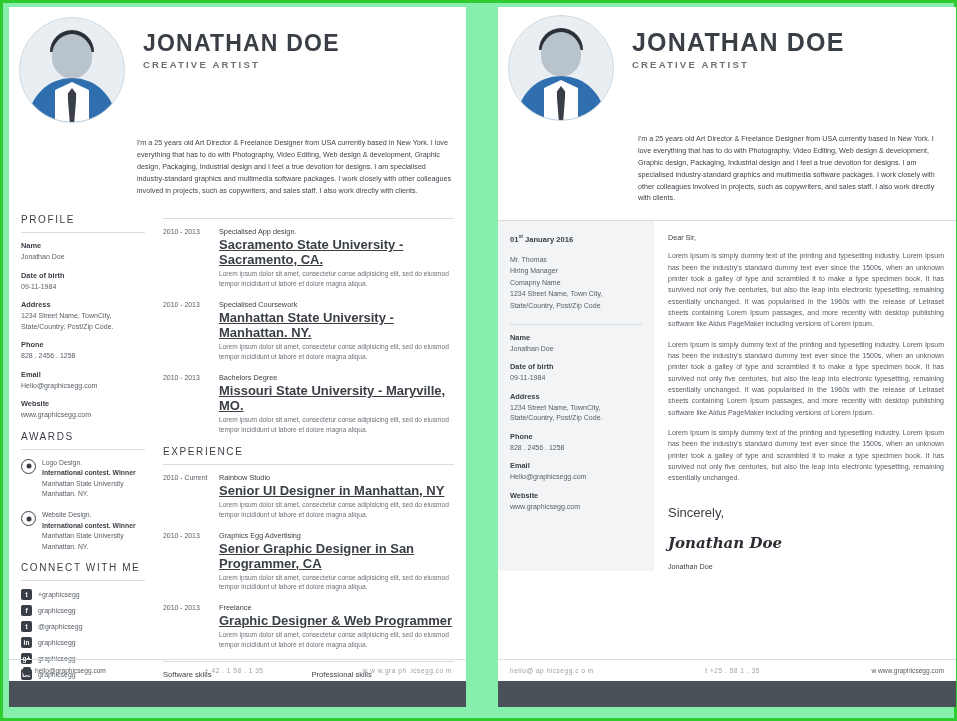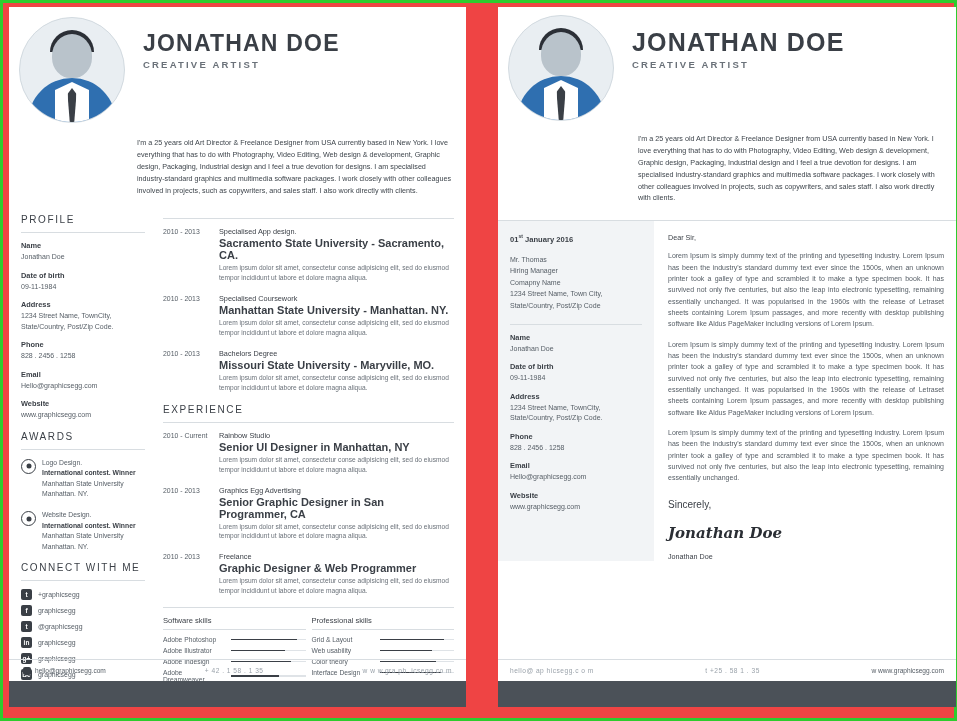--- a/index.html
+++ b/index.html
@@ -7,21 +7,21 @@
     width:957px;height:721px;
     background:#ffffff;
     font-family:"Liberation Sans", sans-serif;
     overflow:hidden;
     position:relative;
   }
   .frame{
     position:absolute;inset:0;
     border:3px solid #2ecc2e;
     box-sizing:border-box;
-    background:#ef4444;
+    background:#86efac;
   }
   .sheet{
     position:absolute;
     background:#ffffff;
     overflow:hidden;
   }
   
   .sheet-left{left:6px;top:4px;width:457px;height:700px;}
   .hdr{
     display:flex;align-items:flex-start;
@@ -103,21 +103,21 @@
   .sicon{
     width:11px;height:11px;border-radius:2px;background:#3a3f46;
     color:#fff;font-size:6.5px;line-height:11px;text-align:center;
     flex:0 0 auto;font-weight:bold;
   }
   .social span.t{font-size:6.9px;color:#555d65;}
   .entry{display:flex;margin-bottom:11px;}
   .entry .yr{width:56px;flex:0 0 auto;font-size:6.9px;color:#555d65;padding-top:1px;}
   .entry .bd{flex:1;}
   .entry .t1{font-size:7.3px;color:#3a3f46;margin-bottom:1px;}
-  .entry .t2{font-size:11px;font-weight:bold;color:#3a3f46;margin-bottom:2px;}
+  .entry .t2{font-size:13px;font-weight:bold;color:#3a3f46;margin-bottom:2px;text-decoration:underline;}
   .entry .d{font-size:6.6px;color:#6a7179;line-height:1.5;}
   .skills{display:flex;gap:6px;margin-top:2px;}
   .skcol{flex:1;}
   .skcol h4{
     margin:0 0 6px 0;font-size:7.6px;font-weight:normal;color:#3a3f46;
     border-bottom:1px solid #d8dde1;padding-bottom:4px;
   }
   .skrow{display:flex;align-items:center;margin-bottom:4px;gap:6px;}
   .skrow .n{font-size:6.7px;color:#555d65;width:62px;flex:0 0 auto;}
   .bar{flex:1;height:1.5px;background:#dfe3e7;position:relative;}
@@ -145,21 +145,21 @@
   .date{font-size:7.6px;color:#3a3f46;font-weight:bold;margin-bottom:10px;}
   .date sup{font-size:5px;}
   .addr{font-size:7px;color:#555d65;line-height:1.65;margin-bottom:12px;}
   .jobref{font-size:10.5px;font-weight:bold;letter-spacing:0.6px;color:#3a3f46;margin-bottom:10px;}
   .dear{font-size:7.2px;color:#3a3f46;margin-bottom:8px;}
   .para{font-size:7px;color:#555d65;line-height:1.62;margin-bottom:9px;text-align:justify;}
   .sign{
     font-family:"DejaVu Serif", serif;font-style:italic;font-weight:bold;
     font-size:15px;color:#2a2e34;margin:14px 0 10px 0;
   }
-  .sincerely{font-size:10px;color:#3a3f46;margin-top:16px;}
+  .sincerely{font-size:13px;color:#3a3f46;margin-top:22px;}
   .signname{font-size:7.2px;color:#3a3f46;}
   .rfooter{
     position:absolute;left:0;right:0;bottom:26px;height:22px;
     border-top:1px solid #d8dde1;
     display:flex;align-items:center;justify-content:space-between;
     padding:0 12px;box-sizing:border-box;font-size:6.6px;color:#555d65;
   }
   .shade{position:absolute;left:0;right:0;bottom:0;height:26px;background:#4b5158;}
 </style>
 </head>

